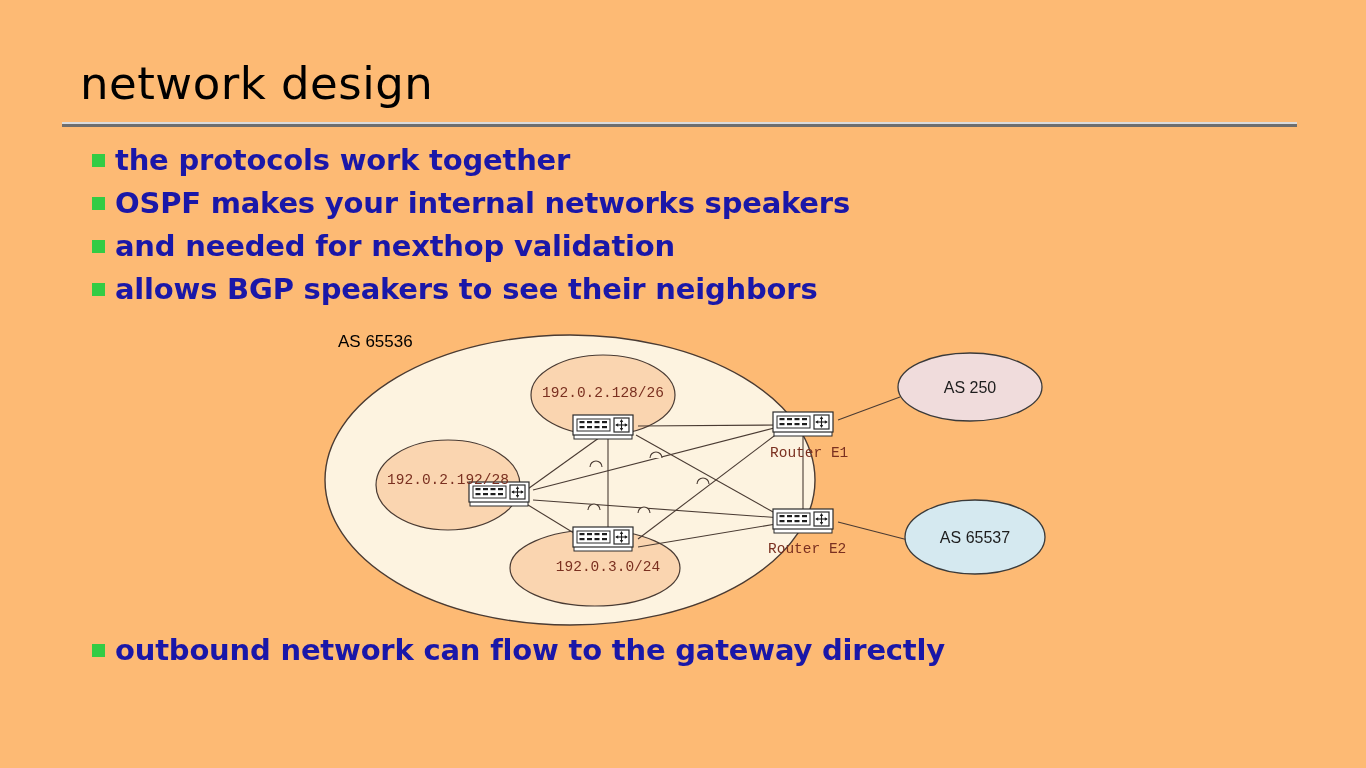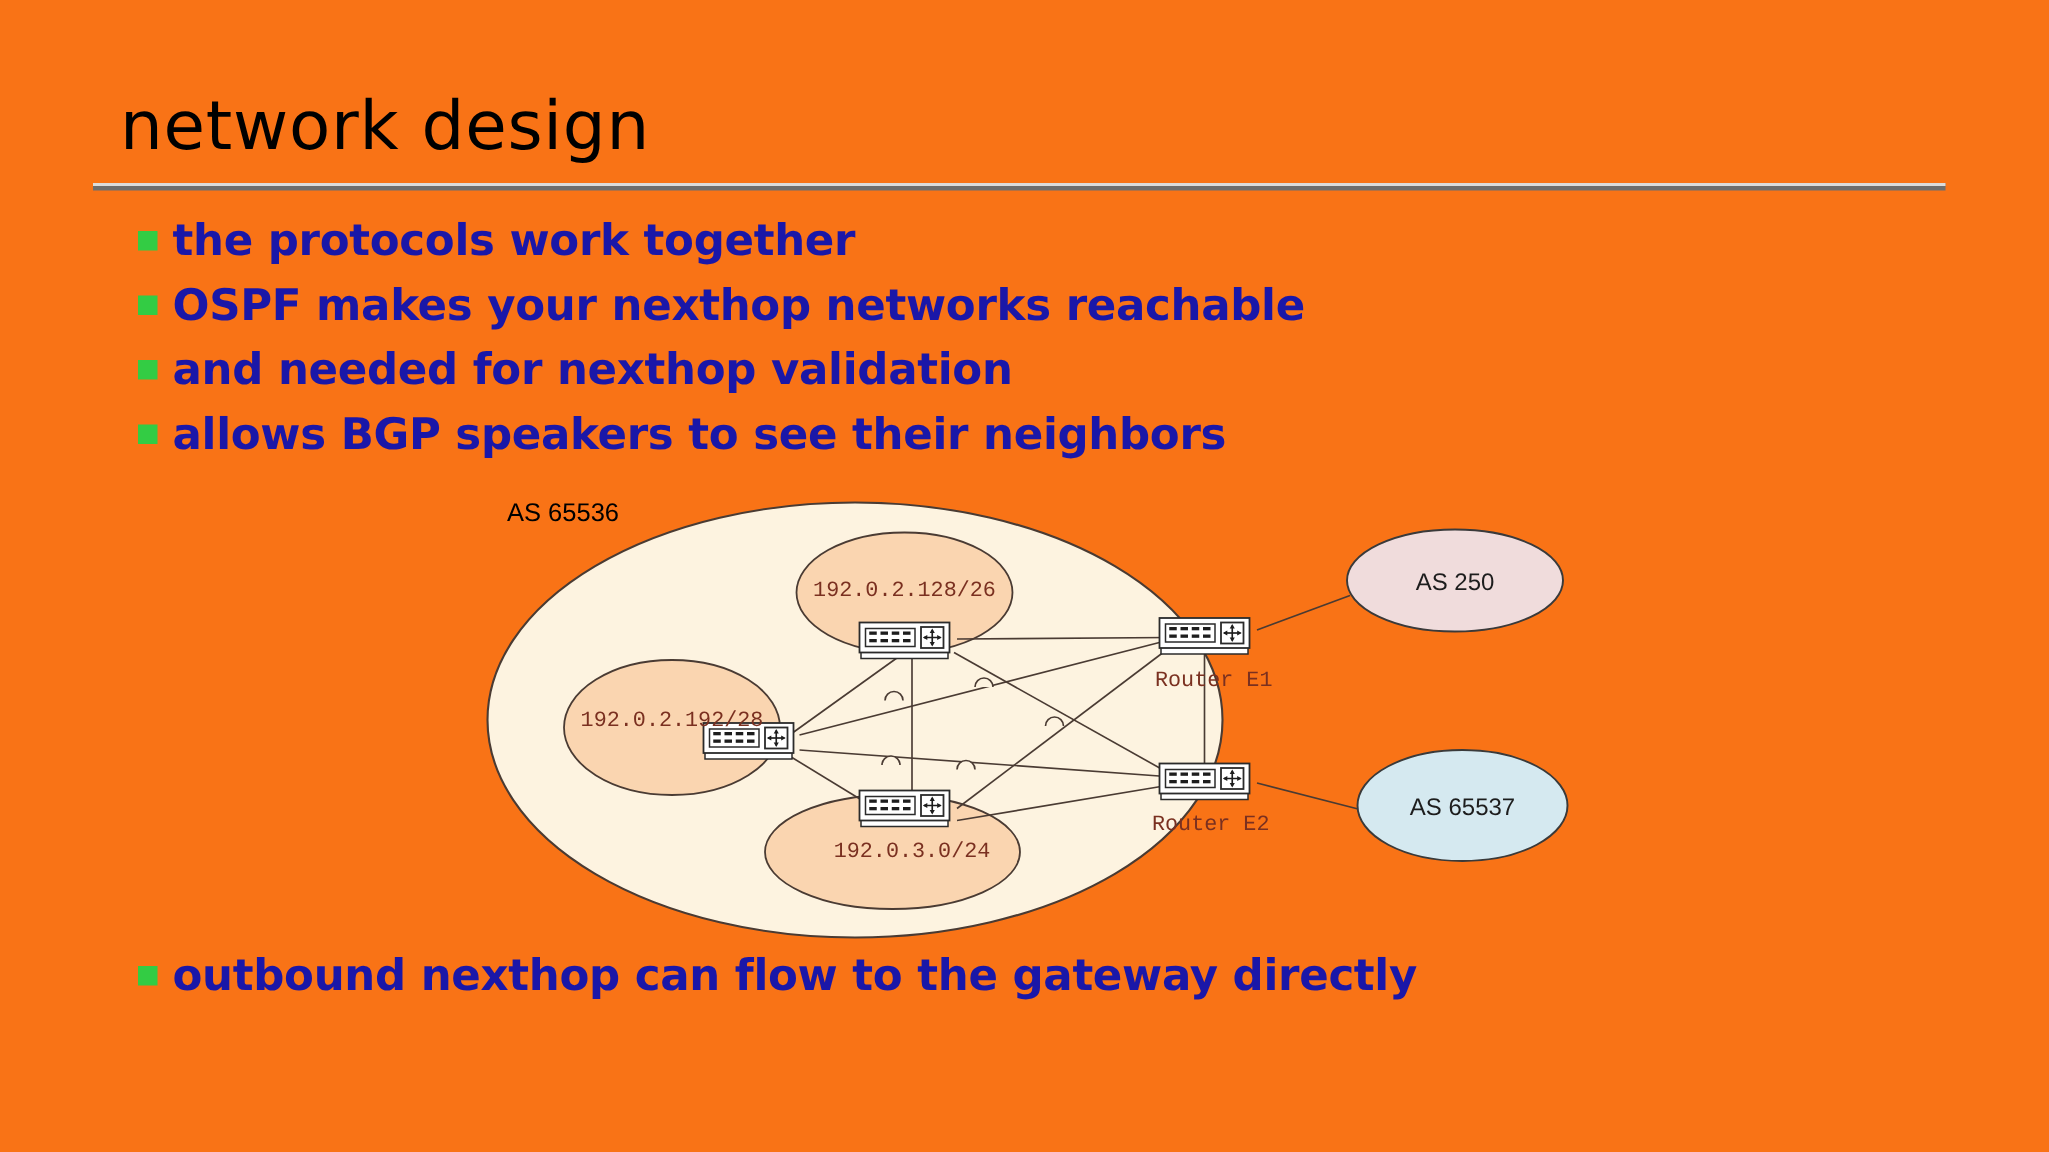--- a/index.html
+++ b/index.html
@@ -12,21 +12,21 @@
     width: 1366px;
     height: 768px;
     overflow: hidden;
     font-family: "Liberation Sans", sans-serif;
   }
 
   .slide {
     position: relative;
     width: 1366px;
     height: 768px;
-    background: #f97316;
+    background: #fdba74;
   }
 
   
   .slide-title {
     position: absolute;
     left: 80px;
     top: 60px;
     font-family: "DejaVu Sans", sans-serif;
     font-size: 45px;
     font-weight: 400;
@@ -103,21 +103,21 @@
 
   <div class="title-rule"></div>
 
   <div class="bullet-list">
     <div class="bullet-row">
       <span class="bullet-marker"></span>
       <span class="bullet-text no-select">the protocols work together</span>
     </div>
     <div class="bullet-row">
       <span class="bullet-marker"></span>
-      <span class="bullet-text no-select">OSPF makes your nexthop networks reachable</span>
+      <span class="bullet-text no-select">OSPF makes your internal networks speakers</span>
     </div>
     <div class="bullet-row">
       <span class="bullet-marker"></span>
       <span class="bullet-text no-select">and needed for nexthop validation</span>
     </div>
     <div class="bullet-row">
       <span class="bullet-marker"></span>
       <span class="bullet-text no-select">allows BGP speakers to see their neighbors</span>
     </div>
   </div>
@@ -222,17 +222,17 @@
 
       <text x="650" y="68" text-anchor="middle" font-family="'Liberation Sans', sans-serif" font-size="16" fill="#1d1d1d">AS 250</text>
 
       <text x="655" y="218" text-anchor="middle" font-family="'Liberation Sans', sans-serif" font-size="16" fill="#1d1d1d">AS 65537</text>
     </svg>
   </div>
 
   <div class="bullet-list lower">
     <div class="bullet-row">
       <span class="bullet-marker"></span>
-      <span class="bullet-text no-select">outbound nexthop can flow to the gateway directly</span>
+      <span class="bullet-text no-select">outbound network can flow to the gateway directly</span>
     </div>
   </div>
 
 </div>
 
 </body></html>

